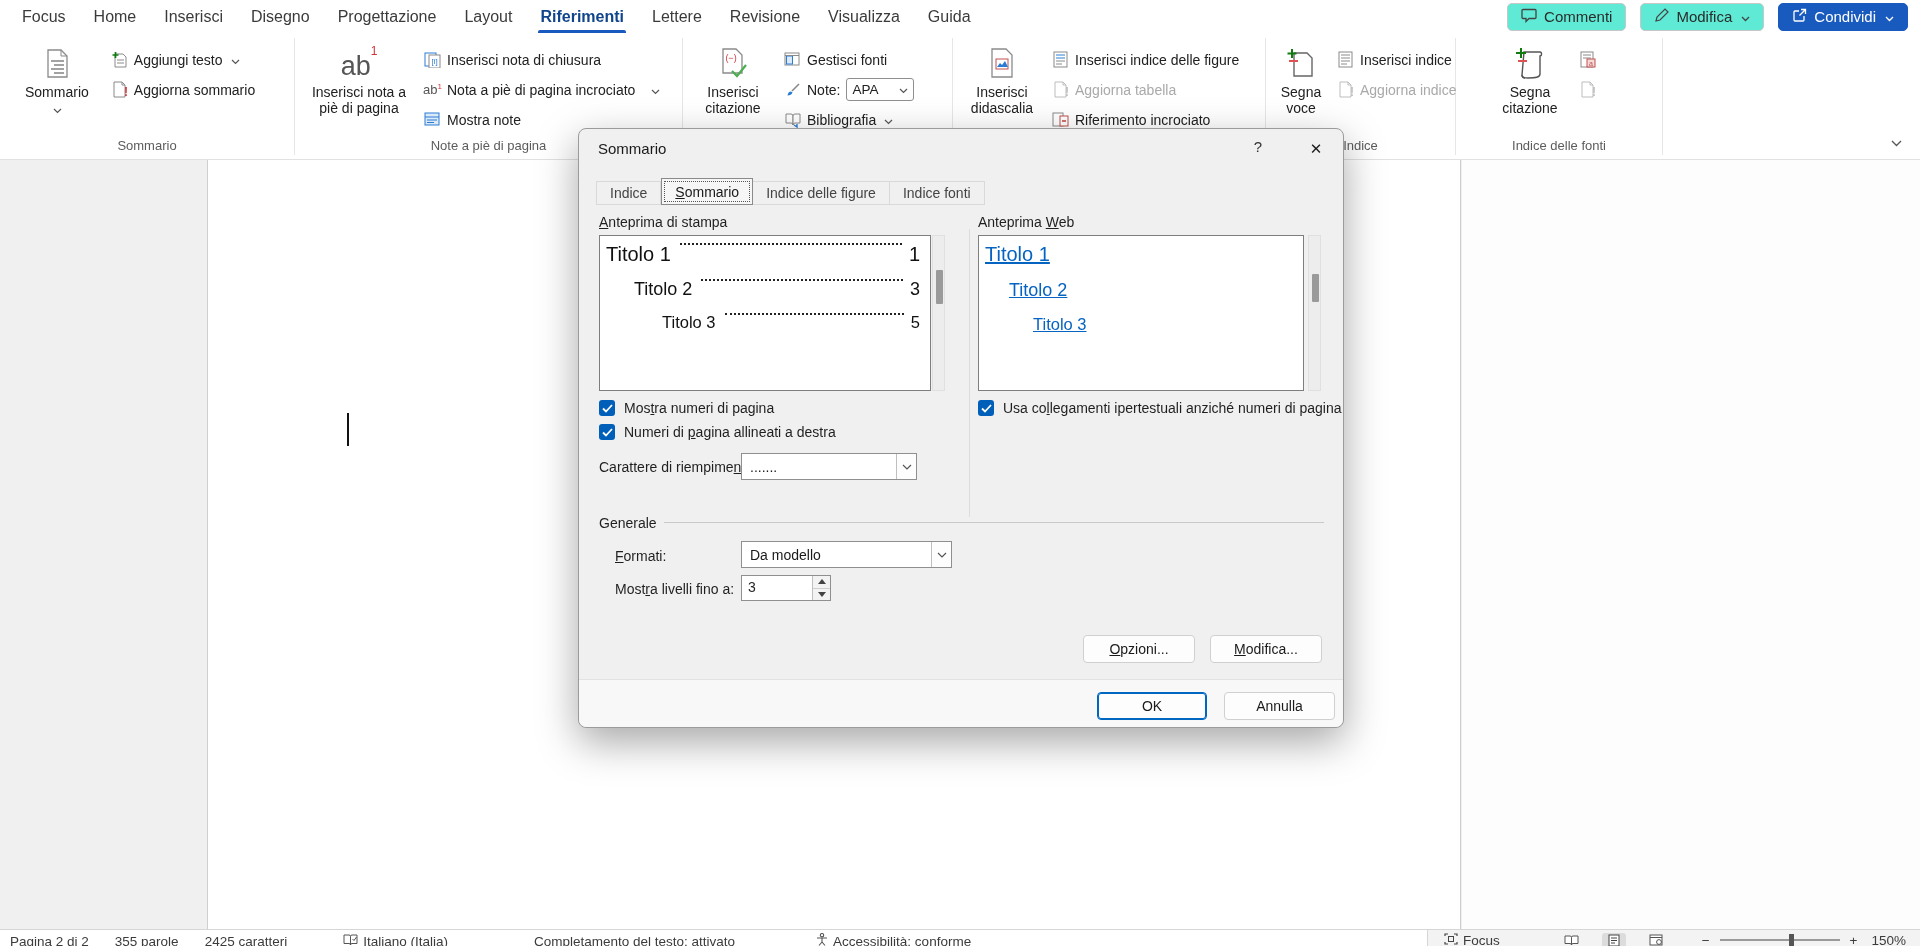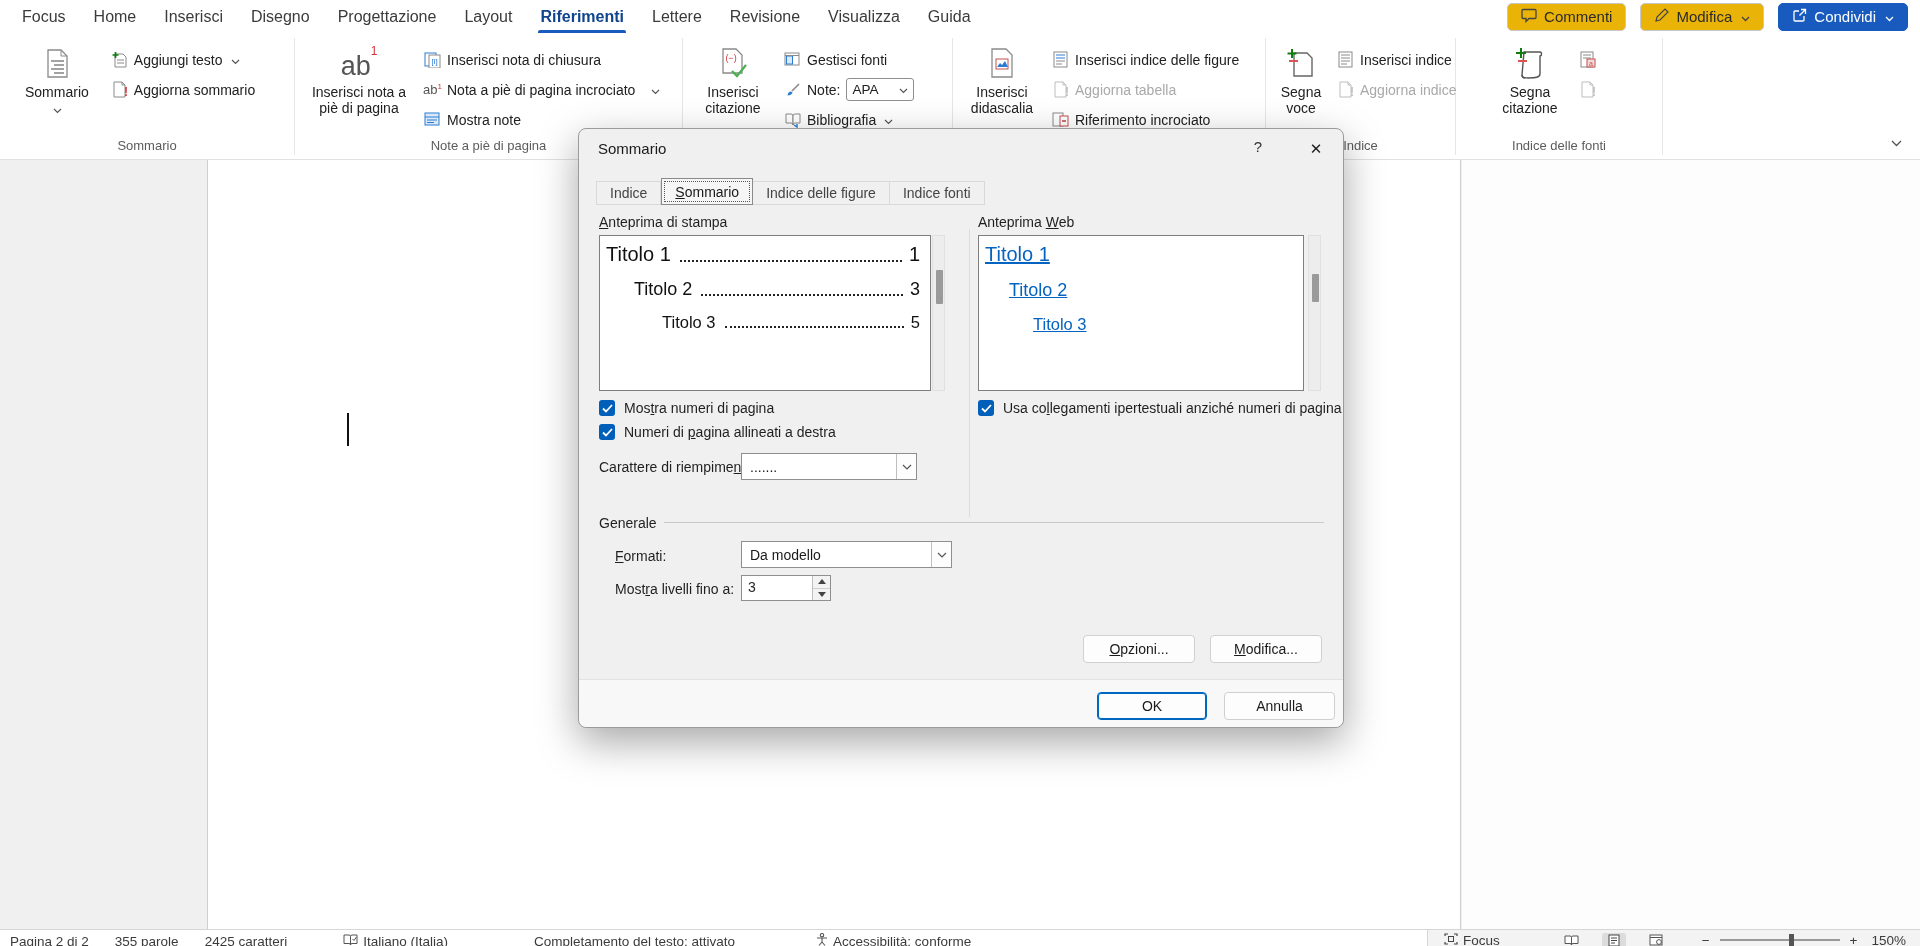--- a/index.html
+++ b/index.html
@@ -7,21 +7,21 @@
   body { font-family:"Liberation Sans","DejaVu Sans",sans-serif; background:#fff; color:#262626; }
   .app { position:relative; width:1920px; height:946px; overflow:hidden; }
 
   
   .menubar { position:absolute; left:0; top:0; width:1920px; height:33px; background:#fff; display:flex; align-items:center; }
   .mtabs { display:flex; align-items:stretch; height:33px; padding-left:8px; }
   .mtab { position:relative; display:flex; align-items:center; padding:0 14px; font-size:16px; color:#3b3b3b; cursor:default; white-space:nowrap; }
   .mtab.active { color:#10448c; font-weight:bold; }
   .mtab.active::after { content:""; position:absolute; left:12px; right:12px; bottom:0; height:3px; background:#185ABD; border-radius:2px 2px 0 0; }
   .mactions { margin-left:auto; display:flex; align-items:center; gap:14px; padding-right:12px; }
-  .chipbtn { display:flex; align-items:center; gap:7px; height:28px; padding:0 13px; border:1px solid #c7c7c7; border-radius:5px; background:#eab308; font-size:15px; color:#2b2b2b; }
+  .chipbtn { display:flex; align-items:center; gap:7px; height:28px; padding:0 13px; border:1px solid #c7c7c7; border-radius:5px; background:#5eead4; font-size:15px; color:#2b2b2b; }
   .chipbtn.primary { background:#185ABD; border-color:#185ABD; color:#fff; }
 
   
   .ribbon { position:absolute; left:0; top:33px; width:1920px; height:127px; background:#fff; border-bottom:1px solid #e1e1e1; display:flex; }
   .rgroup { position:relative; display:flex; align-items:flex-start; border-right:1px solid #e6e6e6; height:117px; margin-top:5px; padding:0 4px; }
   .rgroup:last-child { border-right:none; }
   .glabel { position:absolute; left:0; right:0; bottom:2px; text-align:center; font-size:13px; color:#5c5c5c; white-space:nowrap; }
   .rbig { display:flex; flex-direction:column; align-items:center; justify-content:flex-start; padding:7px 7px 0 7px; min-width:62px; }
   .rbig .bicon { height:36px; display:flex; align-items:center; justify-content:center; }
   .rbig .blabel { margin-top:3px; font-size:14px; line-height:16px; text-align:center; color:#212121; white-space:pre-line; }
@@ -59,21 +59,21 @@
   .dtitle { position:absolute; left:19px; top:11px; font-size:15px; color:#1a1a1a; }
   .dhelp { position:absolute; left:668px; top:9px; width:22px; height:22px; text-align:center; font-size:15px; color:#333; }
   .dclose { position:absolute; left:722px; top:7px; width:30px; height:26px; display:flex; align-items:center; justify-content:center; font-size:15px; color:#1a1a1a; }
   .dtabs { position:absolute; left:17px; top:49px; display:flex; align-items:flex-end; height:27px; }
   .dtab { height:24px; display:flex; align-items:center; padding:0 13px; font-size:14px; color:#444; border:1px solid #d9d9d9; border-left-width:0; background:#f0f0f0; }
   .dtab:first-child { border-left-width:1px; }
   .dtab.active { height:27px; background:#f6f6f6; border:1px solid #8a8a8a; outline:1px dotted #555; outline-offset:-4px; color:#1a1a1a; }
   .dsec-label { position:absolute; font-size:14px; color:#1f1f1f; }
   .pvbox { position:absolute; background:#fff; border:1px solid #7e7e7e; overflow:hidden; }
   .pvrows { padding:7px 10px 0 6px; display:flex; flex-direction:column; gap:13px; }
-  .pvrow { display:flex; align-items:flex-end; color:#111; }
+  .pvrow { display:flex; align-items:flex-start; color:#111; }
   .leader { flex:1; border-bottom:2px dotted #222; margin:0 7px 4px 9px; }
   .scroll { position:absolute; width:13px; background:#ededed; border:1px solid #e0e0e0; }
   .thumb { position:absolute; left:3px; width:7px; background:#9a9a9a; border-radius:1px; }
   .weblink { color:#0563C1; text-decoration:underline; white-space:nowrap; }
   .vdiv { position:absolute; left:390px; top:100px; width:1px; height:288px; background:#dcdcdc; }
   .checkrow { position:absolute; display:flex; align-items:center; gap:9px; font-size:14px; color:#1f1f1f; }
   .cbox { width:16px; height:16px; border-radius:3px; background:#005FB8; display:inline-flex; align-items:center; justify-content:center; flex:none; }
   .field-label { position:absolute; font-size:14px; color:#1f1f1f; }
   .dd { position:absolute; height:27px; background:#fff; border:1px solid #8f8f8f; display:flex; align-items:center; }
   .dd .val { flex:1; padding:0 8px; font-size:14px; color:#1a1a1a; white-space:nowrap; overflow:hidden; }

